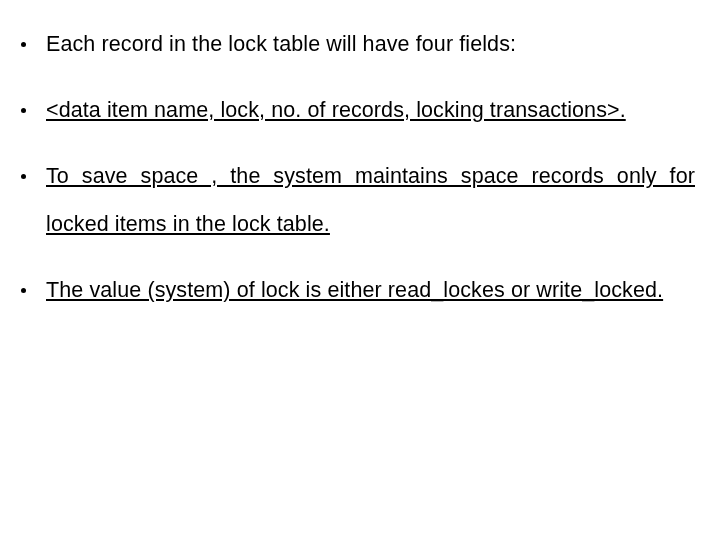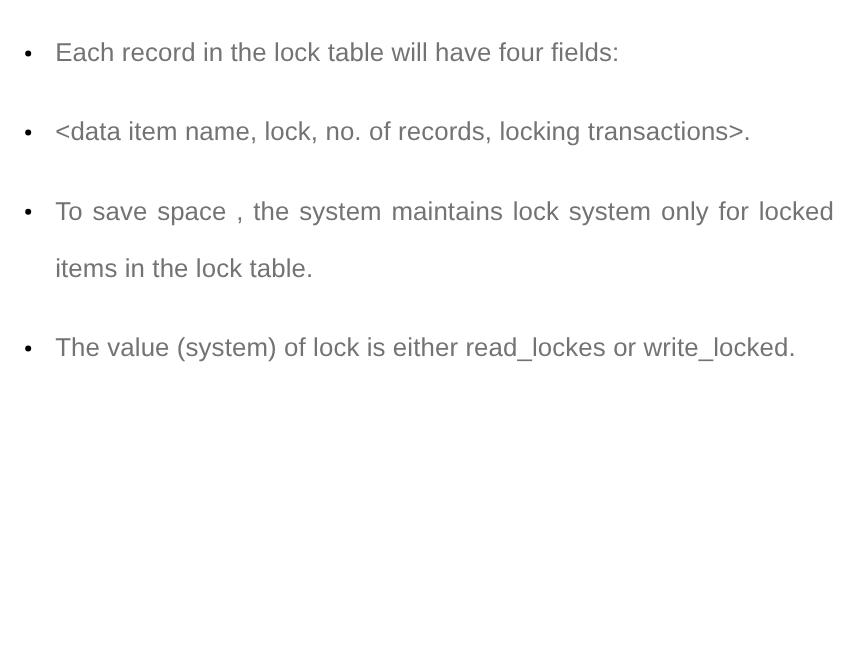--- a/index.html
+++ b/index.html
@@ -27,21 +27,21 @@
     top: 20px;
     width: 720px;
     margin: 0;
     padding: 0;
     list-style: none;
   }
   .bullet-item {
     position: relative;
     margin: 0 0 18px 0;
     padding: 0 25px 0 46px;
-    color: #737373;
+    color: #000000;
     font-size: 21.5px;
     line-height: 48px;
     text-align: justify;
     
     letter-spacing: 0.1px;
     transform-origin: left top;
   }
   
   .bullet-text {
     display: inline;
@@ -54,20 +54,21 @@
     top: 22px;
     width: 5px;
     height: 5px;
     background: #000000;
     border-radius: 50%;
   }
   
   .bullet-item.justify-all {
     text-align: justify;
     text-align-last: left;
+    text-decoration: underline;
   }
   .bullet-item.single-line {
     text-align: left;
   }
 </style>
 </head>
 <body>
 
 <div class="slide">
 
@@ -75,21 +76,21 @@
 
     <li class="bullet-item single-line">
       <span class="bullet-text">Each record in the lock table will have four fields:</span>
     </li>
 
     <li class="bullet-item justify-all">
       <span class="bullet-text">&lt;data item name, lock, no. of records, locking transactions&gt;.</span>
     </li>
 
     <li class="bullet-item justify-all">
-      <span class="bullet-text">To save space , the system maintains lock system only for locked items in the lock table.</span>
+      <span class="bullet-text">To save space , the system maintains space records only for locked items in the lock table.</span>
     </li>
 
     <li class="bullet-item justify-all">
       <span class="bullet-text">The value (system) of lock is either read_lockes or write_locked.</span>
     </li>
 
   </ul>
 
 </div>
 

